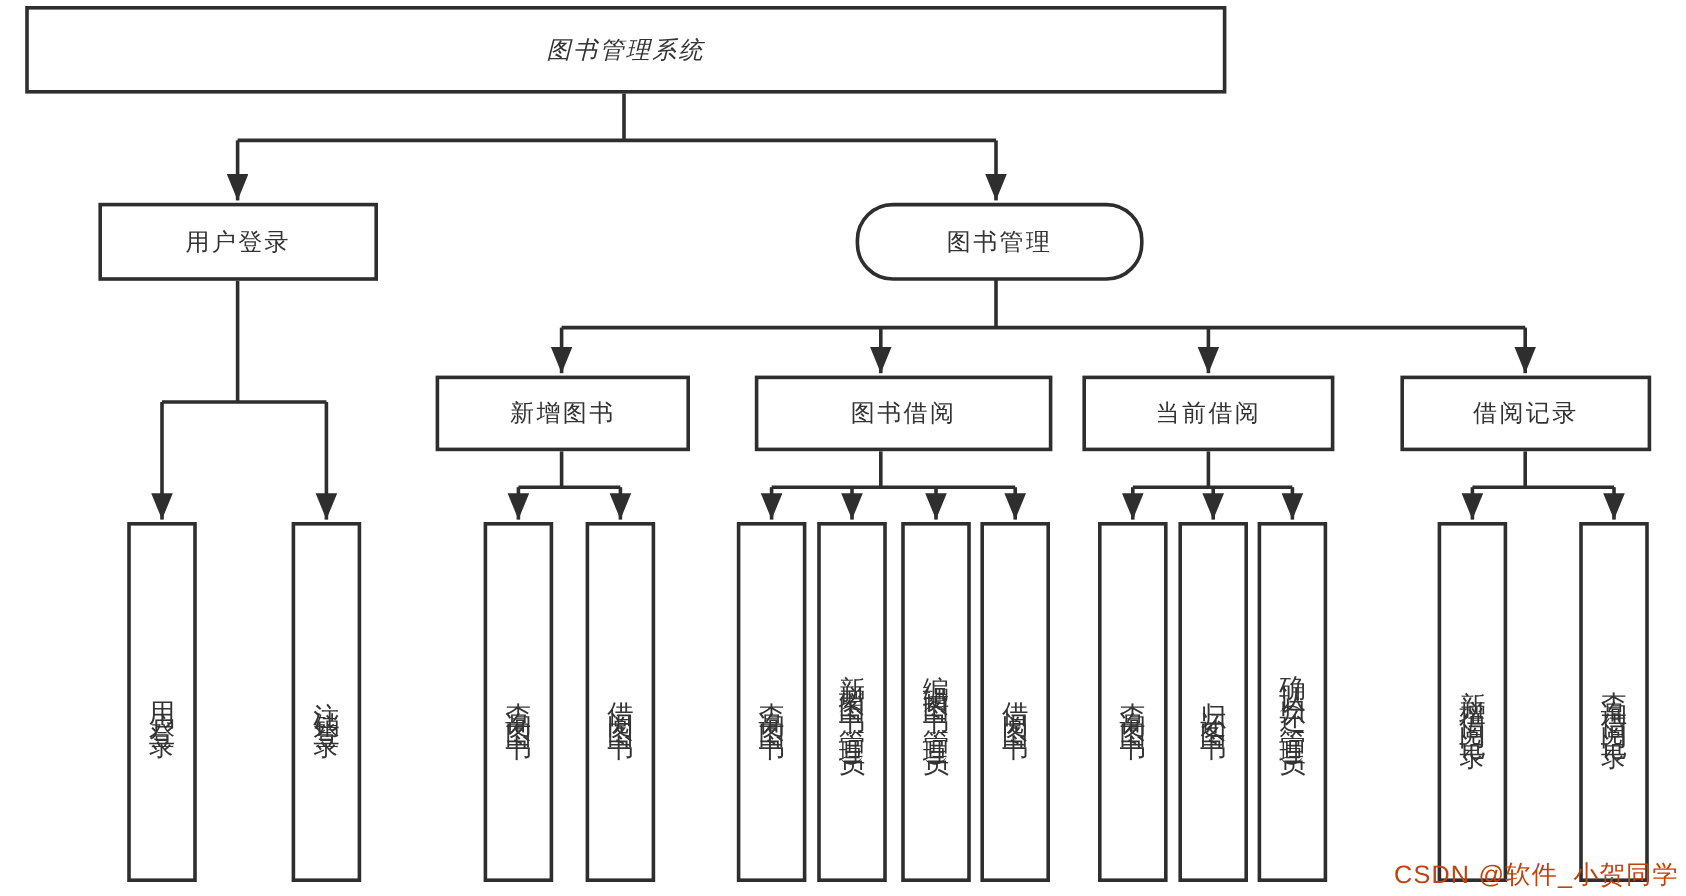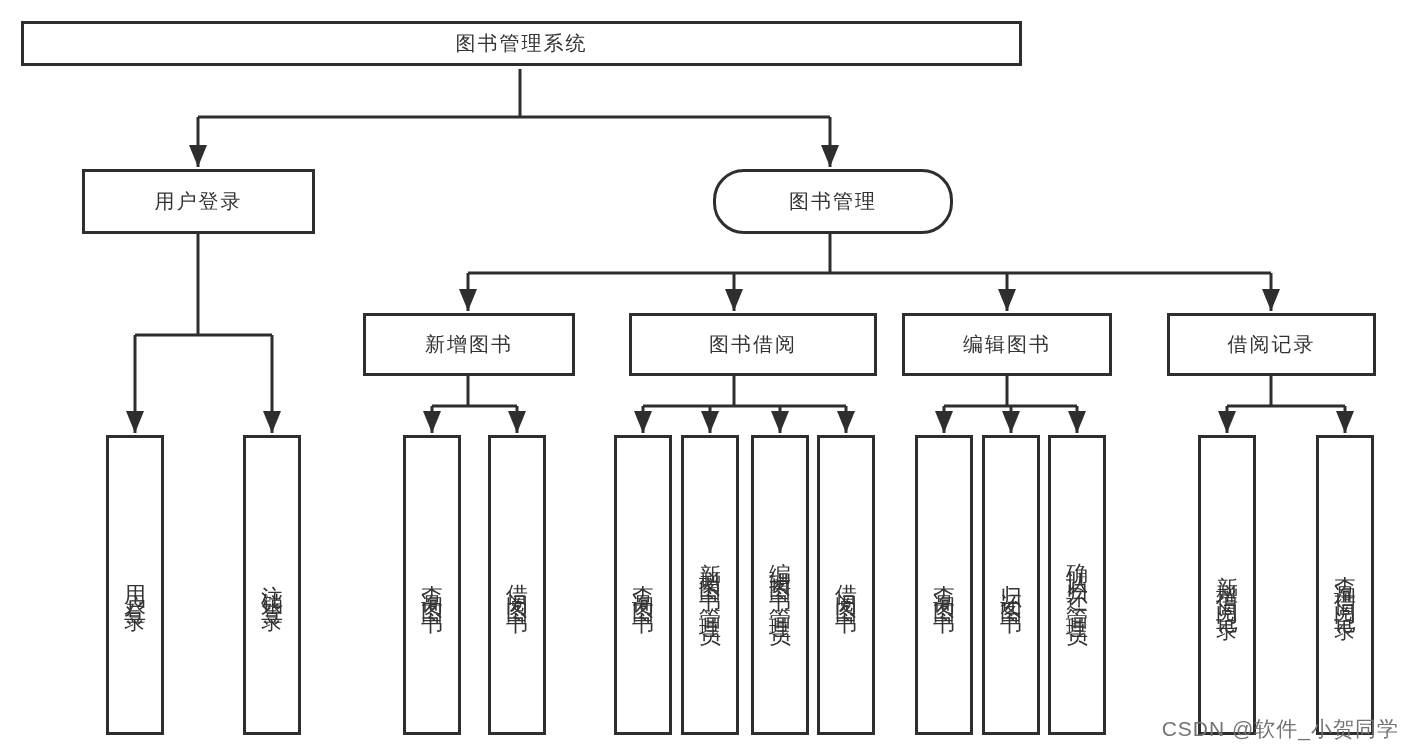--- a/index.html
+++ b/index.html
@@ -23,21 +23,21 @@
     border: 3px solid #2e2e2e;
     background: #ffffff;
     display: flex;
     align-items: center;
     justify-content: center;
     color: #333333;
     font-size: 20px;
     letter-spacing: 2px;
     white-space: nowrap;
   }
-  .node.root   { left: 21px;   top: 21px;  width: 1001px; height: 45px; }
+  .node.root   { left: 21px;   top: 5px;  width: 1001px; height: 73px; font-style: italic; }
   .node.l2a    { left: 82px;   top: 169px; width: 233px;  height: 65px; }
   .node.l2b    { left: 713px;  top: 169px; width: 240px;  height: 65px; border-radius: 31px; }
   .node.l3     { top: 313px; height: 63px; }
   .node.l3a    { left: 363px;  width: 212px; }
   .node.l3b    { left: 629px;  width: 248px; }
   .node.l3c    { left: 902px;  width: 210px; }
   .node.l3d    { left: 1167px; width: 209px; }
   .node.leaf   { top: 435px; width: 58px; height: 300px; }
   .node.leaf span {
     writing-mode: vertical-rl;
@@ -58,21 +58,21 @@
   .lf9  { left: 915px; }
   .lf10 { left: 982px; }
   .lf11 { left: 1048px; }
   .lf12 { left: 1198px; }
   .lf13 { left: 1316px; }
   .watermark {
     position: absolute;
     right: 6px;
     bottom: 4px;
     font-size: 21px;
-    color: #737373;
+    color: #c2410c;
     letter-spacing: 1px;
     white-space: nowrap;
   }
 </style>
 </head>
 <body>
 
 <div class="canvas">
 
   <svg class="edges" viewBox="0 0 1405 747" xmlns="http://www.w3.org/2000/svg">
@@ -148,21 +148,21 @@
     <span>图书管理</span>
   </div>
 
   <div class="node l3 l3a">
     <span>新增图书</span>
   </div>
   <div class="node l3 l3b">
     <span>图书借阅</span>
   </div>
   <div class="node l3 l3c">
-    <span>编辑图书</span>
+    <span>当前借阅</span>
   </div>
   <div class="node l3 l3d">
     <span>借阅记录</span>
   </div>
 
   <div class="node leaf lf1">
     <span>用户登录</span>
   </div>
   <div class="node leaf lf2">
     <span>注销登录</span>

